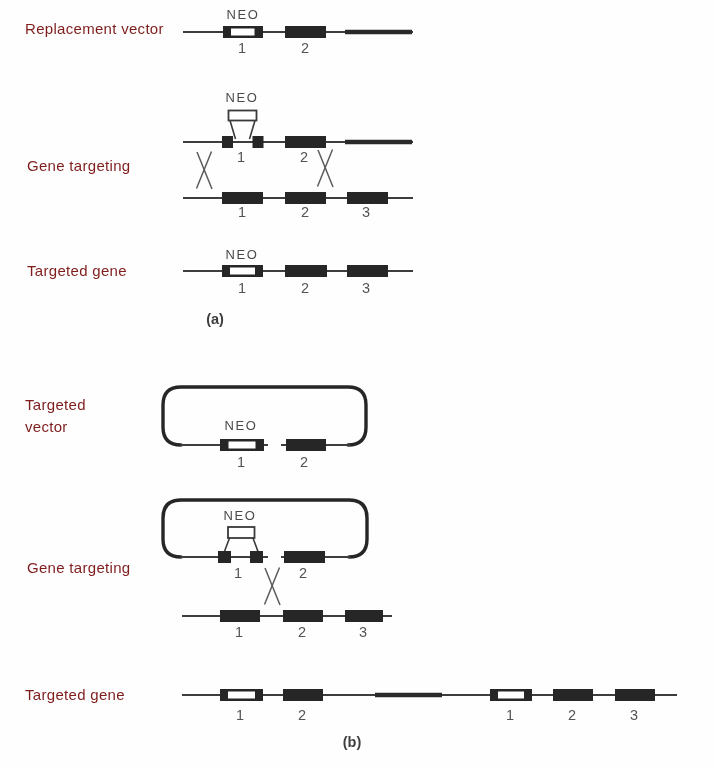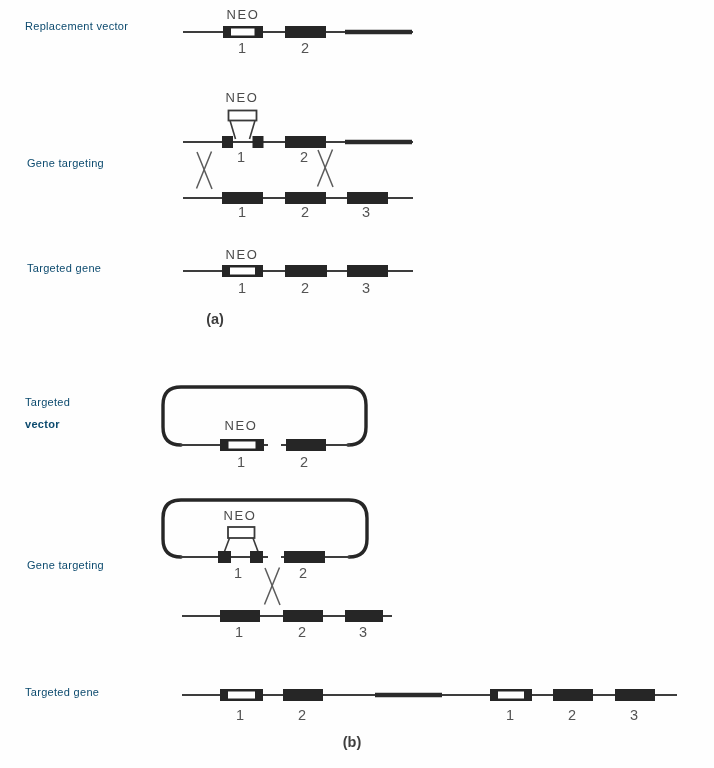--- a/index.html
+++ b/index.html
@@ -3,21 +3,21 @@
 <meta charset="utf-8">
 <style>
   html,body { margin:0; padding:0; background:#ffffff; }
   .canvas {
     position:relative; width:714px; height:768px;
     background:#fefefe; overflow:hidden;
     font-family:"Liberation Sans", sans-serif;
   }
   .canvas svg { position:absolute; left:0; top:0; }
   .row-label {
-    position:absolute; font-size:11px; color:#0c4a6e;
+    position:absolute; font-size:15px; color:#7f1d1d;
     letter-spacing:0.3px; white-space:nowrap; line-height:1;
   }
   .neo {
     position:absolute; font-size:13px; color:#4a4a4a;
     letter-spacing:1.6px; transform:translateX(-50%); line-height:1;
     white-space:nowrap;
   }
   .num {
     position:absolute; font-size:14.5px; color:#535353;
     transform:translateX(-50%); line-height:1;
@@ -150,21 +150,21 @@
   <span class="num" style="left:305px; top:205px;">2</span>
   <span class="num" style="left:366px; top:205px;">3</span>
 
   <span class="num" style="left:242px; top:281px;">1</span>
   <span class="num" style="left:305px; top:281px;">2</span>
   <span class="num" style="left:366px; top:281px;">3</span>
 
   <span class="panel-tag" style="left:215px; top:312px;">(a)</span>
 
   <span class="row-label" style="left:25px; top:397px;">Targeted</span>
-  <span class="row-label" style="left:25px; top:419px;font-weight:bold;">vector</span>
+  <span class="row-label" style="left:25px; top:419px;">vector</span>
   <span class="row-label" style="left:27px; top:560px;">Gene targeting</span>
   <span class="row-label" style="left:25px; top:687px;">Targeted gene</span>
 
   <span class="neo" style="left:241px; top:419px;">NEO</span>
   <span class="neo" style="left:240px; top:509px;">NEO</span>
 
   <span class="num" style="left:241px; top:455px;">1</span>
   <span class="num" style="left:304px; top:455px;">2</span>
 
   <span class="num" style="left:238px; top:566px;">1</span>

